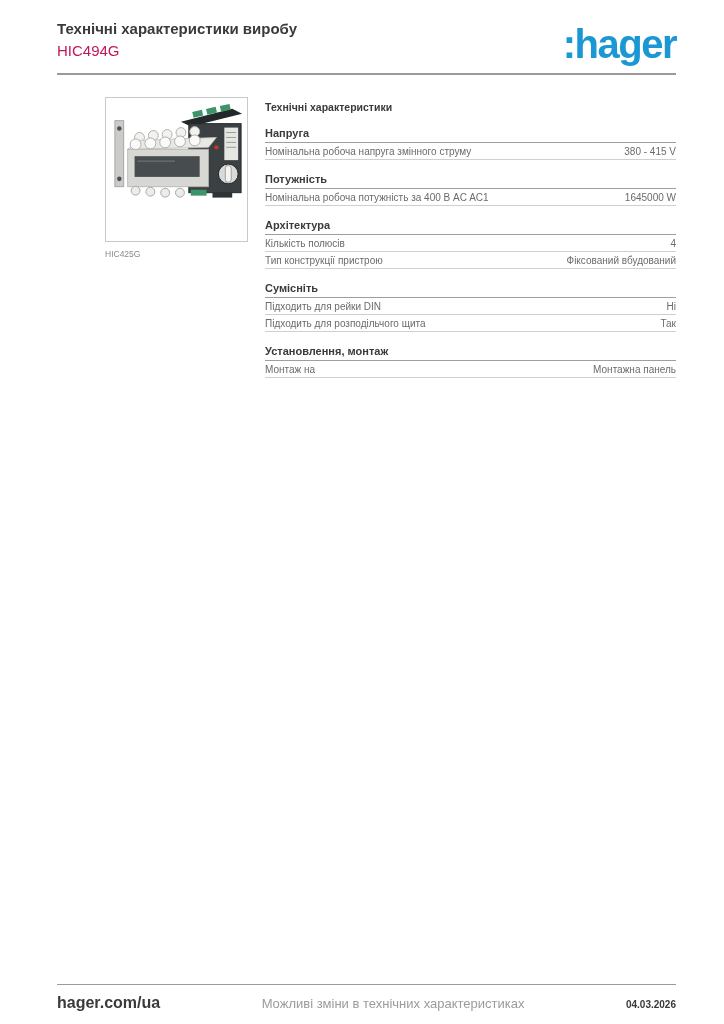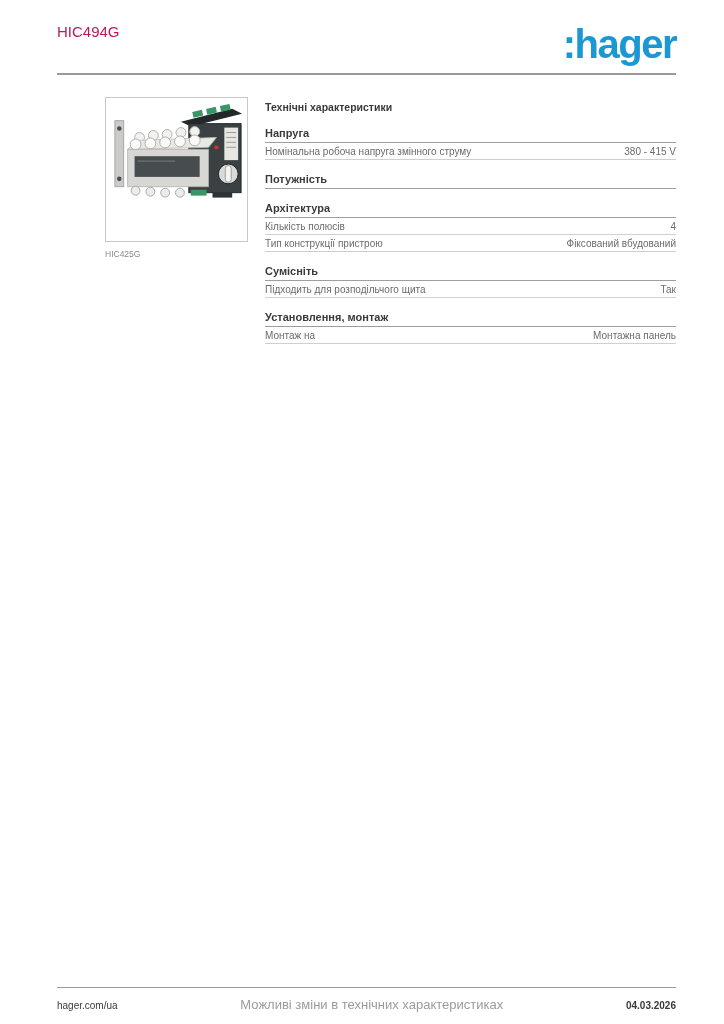--- a/index.html
+++ b/index.html
@@ -52,32 +52,33 @@
   .spec-label { text-align: left; }
   .spec-value { text-align: right; white-space: nowrap; padding-left: 12px; }
 
   
   .footer {
     position: absolute; left: 57px; right: 48px; bottom: 12px;
     border-top: 1px solid #9a9a9a;
     padding-top: 9px;
     display: flex; justify-content: space-between; align-items: baseline;
   }
-  .footer-site { font-size: 10px; font-weight: normal; color: #3a3a3a; text-decoration: none; }
+  .footer-site { font-size: 16px; font-weight: bold; color: #3a3a3a; text-decoration: none; }
   .footer-note { font-size: 13px; color: #9b9b9b; }
   .footer-date { font-size: 10px; font-weight: bold; color: #3a3a3a; }
 </style>
 </head>
 <body>
 
 <div class="page">
   <div class="content">
 
     <div class="header">
       <div>
+        <div class="doc-title">Технічні характеристики виробу</div>
         <div class="doc-code">HIC494G</div>
       </div>
       <div class="logo" style="color: rgb(27, 151, 212);">:hager</div>
     </div>
 
     <div class="main">
       <div class="left-col">
         <div class="image-box">
           <svg viewBox="0 0 143 145" aria-hidden="true">
 
@@ -148,40 +149,50 @@
   <div class="spec-row">
     <span class="spec-label">Номінальна робоча напруга змінного струму</span>
     <span class="spec-value">380 - 415 V</span>
   </div>
 </div>
   </div>
 
 
   <div class="spec-section">
     <div class="section-title">Потужність</div>
+    <div>
+  <div class="spec-row">
+    <span class="spec-label">Номінальна робоча потужність за 400 В AC AC1</span>
+    <span class="spec-value">1645000 W</span>
+  </div>
+</div>
   </div>
 
   <div class="spec-section">
     <div class="section-title">Архітектура</div>
     <div>
   <div class="spec-row">
     <span class="spec-label">Кількість полюсів</span>
     <span class="spec-value">4</span>
   </div>
 
   <div class="spec-row">
     <span class="spec-label">Тип конструкції пристрою</span>
     <span class="spec-value">Фіксований вбудований</span>
   </div>
 </div>
   </div>
 
   <div class="spec-section">
     <div class="section-title">Сумісніть</div>
     <div>
+  <div class="spec-row">
+    <span class="spec-label">Підходить для рейки DIN</span>
+    <span class="spec-value">Ні</span>
+  </div>
 
   <div class="spec-row">
     <span class="spec-label">Підходить для розподільчого щита</span>
     <span class="spec-value">Так</span>
   </div>
 </div>
   </div>
 
   <div class="spec-section">
     <div class="section-title">Установлення, монтаж</div>

